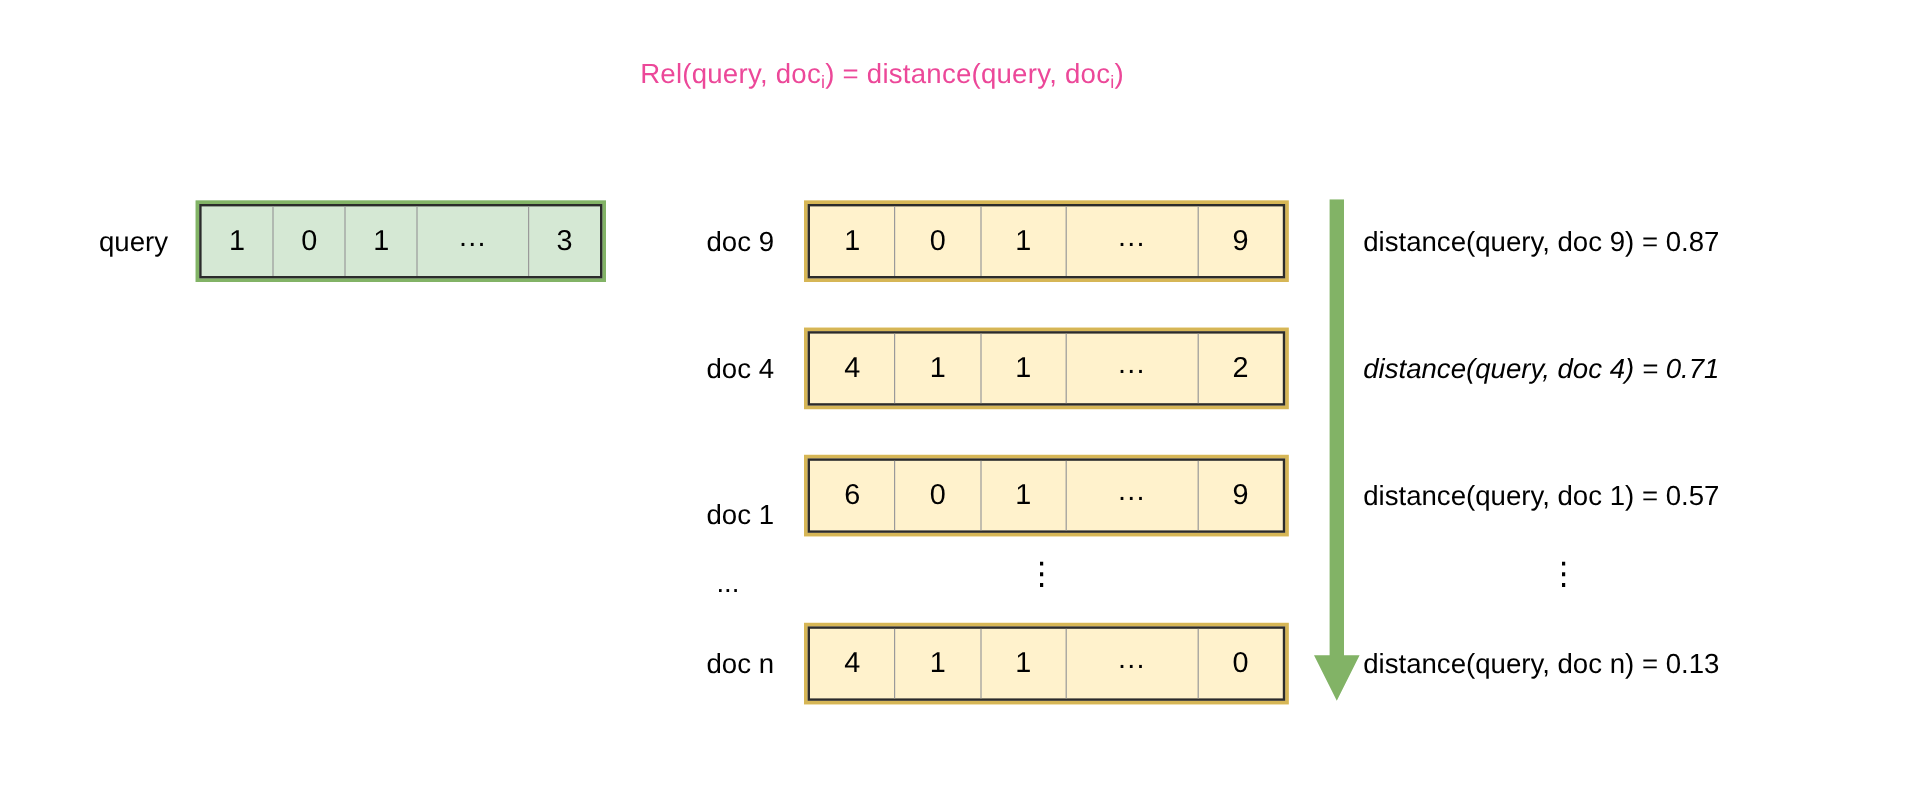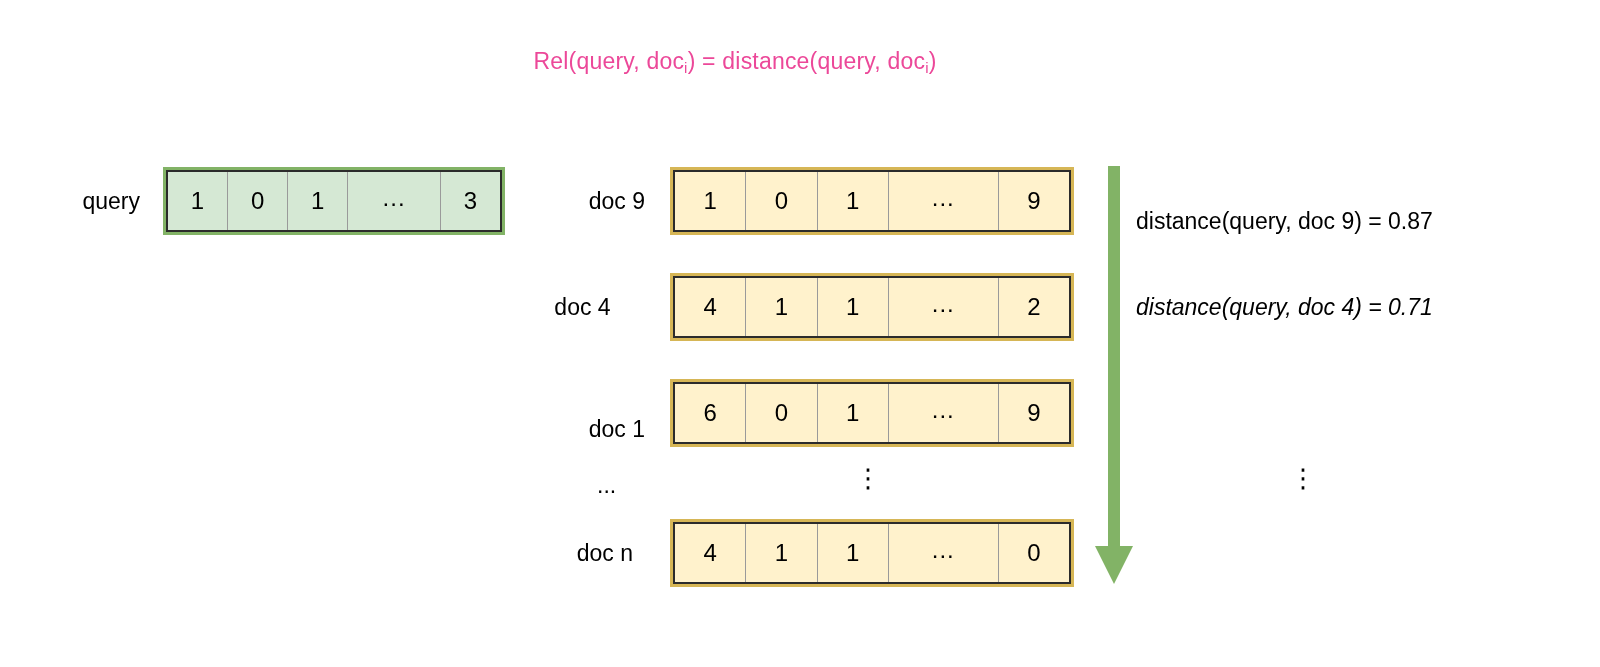--- a/index.html
+++ b/index.html
@@ -144,23 +144,23 @@
   <div class="vector" style="left:670px; top:167px; width:404px; height:68px;">
     <div class="vector-inner">
       <div class="cell">1</div>
       <div class="cell">0</div>
       <div class="cell">1</div>
       <div class="cell wide ellipsis">...</div>
       <div class="cell">9</div>
     </div>
   </div>
 
-  <div class="distance" style="left:1136px; top:188px;margin-top:20px;">distance(query, doc 9) = 0.87</div>
-
-  <div class="row-label" style="left:520px; top:294px; width:125px;text-align:center;">doc 4</div>
+  <div class="distance" style="left:1136px; top:188px;">distance(query, doc 9) = 0.87</div>
+
+  <div class="row-label" style="left:520px; top:294px; width:125px;">doc 4</div>
 
   <div class="vector" style="left:670px; top:273px; width:404px; height:68px;">
     <div class="vector-inner">
       <div class="cell">4</div>
       <div class="cell">1</div>
       <div class="cell">1</div>
       <div class="cell wide ellipsis">...</div>
       <div class="cell">2</div>
     </div>
   </div>
@@ -172,39 +172,41 @@
   <div class="vector" style="left:670px; top:379px; width:404px; height:68px;">
     <div class="vector-inner">
       <div class="cell">6</div>
       <div class="cell">0</div>
       <div class="cell">1</div>
       <div class="cell wide ellipsis">...</div>
       <div class="cell">9</div>
     </div>
   </div>
 
+  <div class="distance" style="left:1136px; top:400px;">distance(query, doc 1) = 0.57</div>
 
   <div class="hdots" style="left:597px; top:472px;">...</div>
 
   <div class="vdots" style="left:855px; top:465px;">⋮</div>
 
   <div class="vdots" style="left:1290px; top:465px;">⋮</div>
 
-  <div class="row-label" style="left:508px; top:540px; width:125px;">doc n</div>
+  <div class="row-label" style="left:520px; top:540px; width:125px;">doc n</div>
 
   <div class="vector" style="left:670px; top:519px; width:404px; height:68px;">
     <div class="vector-inner">
       <div class="cell">4</div>
       <div class="cell">1</div>
       <div class="cell">1</div>
       <div class="cell wide ellipsis">...</div>
       <div class="cell">0</div>
     </div>
   </div>
 
+  <div class="distance" style="left:1136px; top:540px;">distance(query, doc n) = 0.13</div>
 
   <div class="arrow">
     <svg width="46" height="420" viewBox="0 0 46 420" xmlns="http://www.w3.org/2000/svg">
       <polygon points="13,0 25,0 25,380 38,380 19,418 0,380 13,380" fill="#82b366"></polygon>
     </svg>
   </div>
 
 </div>
 
 </body></html>

